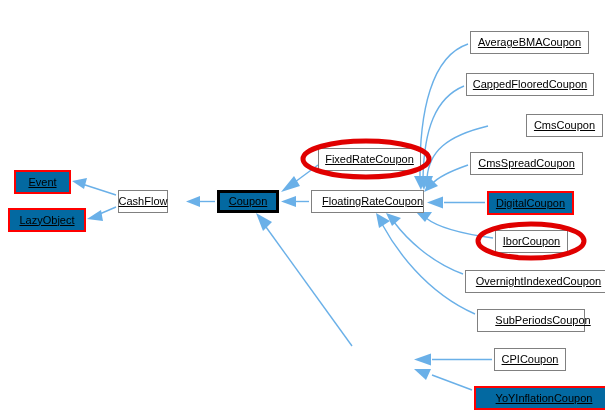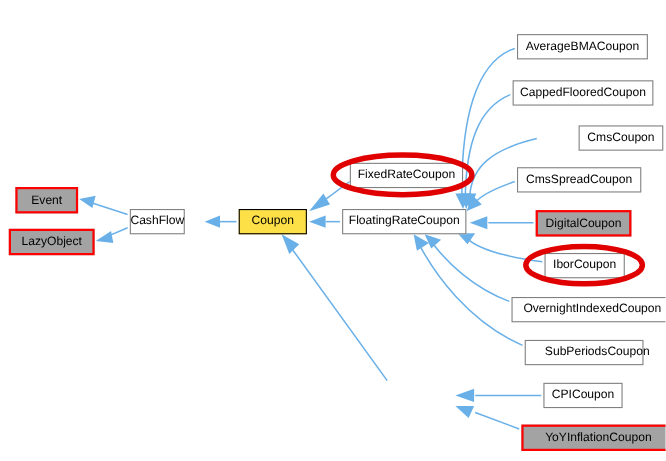--- a/index.html
+++ b/index.html
@@ -2,23 +2,23 @@
 <html><head>
 <meta charset="utf-8">
 <style>
   html,body{margin:0;padding:0;background:#ffffff;}
   body{width:605px;height:419px;position:relative;overflow:hidden;
        font-family:"Liberation Sans","DejaVu Sans",sans-serif;}
   #diagram{position:absolute;left:0;top:0;width:605px;height:419px;}
   .node{position:absolute;box-sizing:border-box;display:flex;
         align-items:center;justify-content:center;
         font-size:11px;line-height:1;color:#000000;
-        background:#ffffff;border:1px solid #808080;white-space:nowrap;}
-  .node.highlight{border:2px solid #ff0000;background:#a3a3a3;}
-  .node.current{background:#fde047;border:1px solid #000000;}
+        background:#ffffff;border:1px solid #808080;white-space:nowrap;text-decoration:underline;}
+  .node.highlight{border:2px solid #ff0000;background:#0369a1;}
+  .node.current{background:#0369a1;border:3px solid #000000;}
   svg{position:absolute;left:0;top:0;width:605px;height:419px;
       pointer-events:none;overflow:visible;}
   svg.under{z-index:1;}
   svg.over{z-index:3;}
   .node{z-index:2;}
   .edge{fill:none;stroke:#6ab0e8;stroke-width:1.4;}
   .head{fill:#6ab0e8;}
   .ellipse{fill:none;stroke:#e00000;stroke-width:5;}
 </style>
 </head>
@@ -117,21 +117,21 @@
   </div>
   <div class="node" style="left:118px;top:190px;width:50px;height:23px;">
     <span>CashFlow</span>
   </div>
   <div class="node current" style="left:217px;top:190px;width:62px;height:23px;">
     <span>Coupon</span>
   </div>
   <div class="node" style="left:318px;top:148px;width:103px;height:23px;">
     <span>FixedRateCoupon</span>
   </div>
-  <div class="node" style="left:311px;top:190px;width:113px;height:23px;">
+  <div class="node" style="left:311px;top:190px;width:113px;height:23px;justify-content:flex-end;">
     <span>FloatingRateCoupon</span>
   </div>
   <div class="node" style="left:470px;top:31px;width:119px;height:23px;">
     <span>AverageBMACoupon</span>
   </div>
   <div class="node" style="left:466px;top:73px;width:128px;height:23px;">
     <span>CappedFlooredCoupon</span>
   </div>
   <div class="node" style="left:490px;top:114px;width:77px;height:23px;margin-left:36px;">
     <span>CmsCoupon</span>

